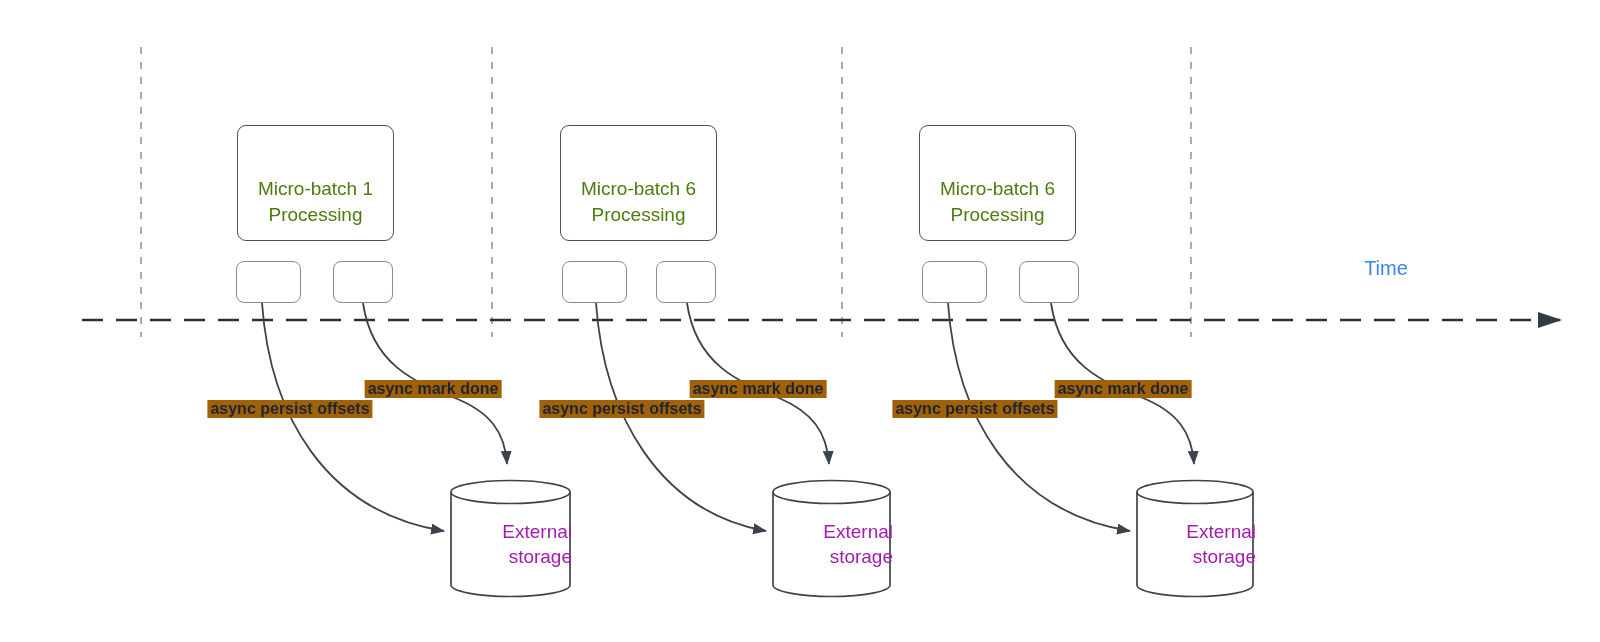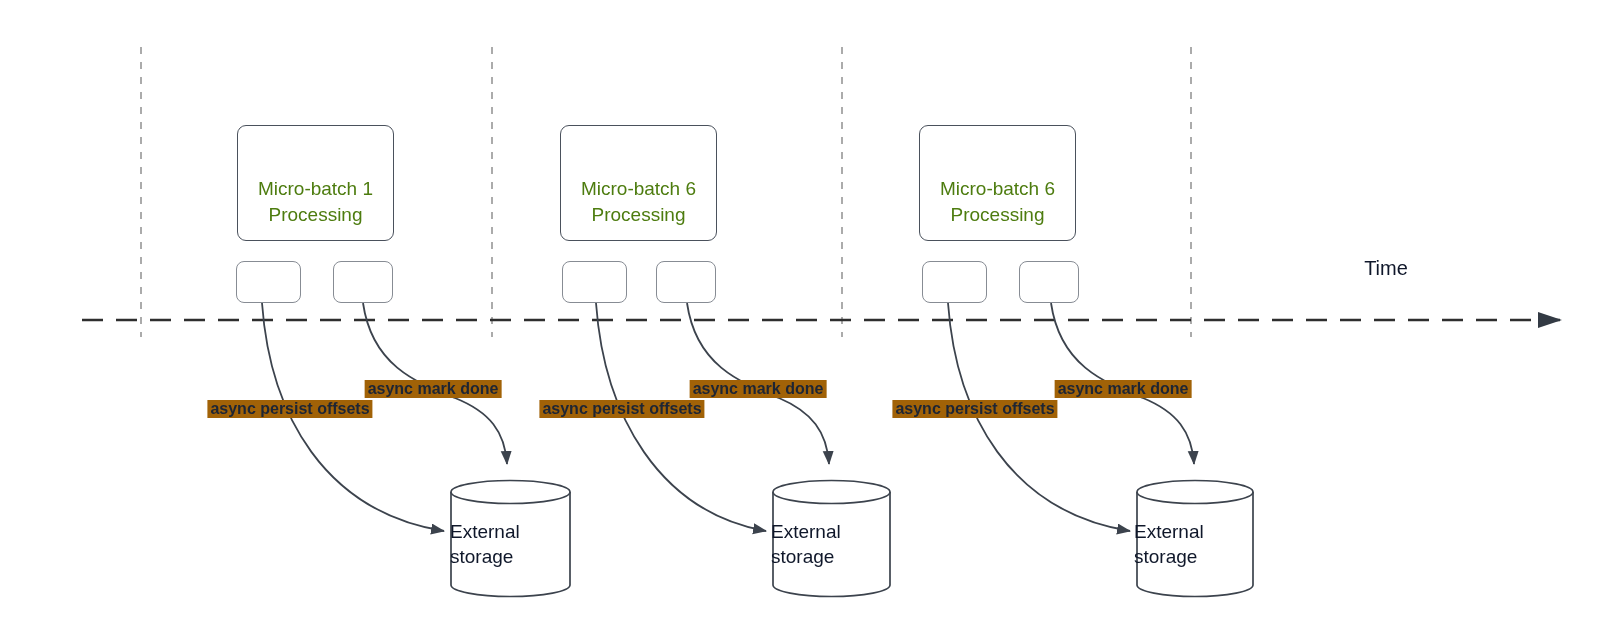--- a/index.html
+++ b/index.html
@@ -40,28 +40,28 @@
     font-size:16px;font-weight:bold;color:#1d2534;
     background:#a16207;padding:0 3px;white-space:nowrap;z-index:3;
   }
   .persist{top:400px}
   .persist.s1{left:290px}.persist.s2{left:622px}.persist.s3{left:975px}
   .done{top:380px}
   .done.s1{left:433px}.done.s2{left:758px}.done.s3{left:1123px}
 
   
   .storage-label{
-    position:absolute;top:519px;width:122px;text-align:left;
-    font-size:19px;line-height:25px;color:#0f172a;z-index:3;
+    position:absolute;top:519px;width:122px;text-align:right;
+    font-size:19px;line-height:25px;color:#a21caf;z-index:3;
   }
   .storage-label.s1{left:450px}.storage-label.s2{left:771px}.storage-label.s3{left:1134px}
 
   .time-label{
     position:absolute;left:1386px;top:257px;transform:translateX(-50%);
-    font-size:20px;color:#0f172a;z-index:2;white-space:nowrap;
+    font-size:20px;color:#3b82f6;z-index:2;white-space:nowrap;
   }
 </style>
 </head>
 <body>
 
 <div class="canvas">
 
   <svg width="1600" height="642" viewBox="0 0 1600 642">
     <defs>
       <marker id="ah" markerUnits="userSpaceOnUse" markerWidth="16" markerHeight="13" refX="13" refY="5.5" orient="auto">

